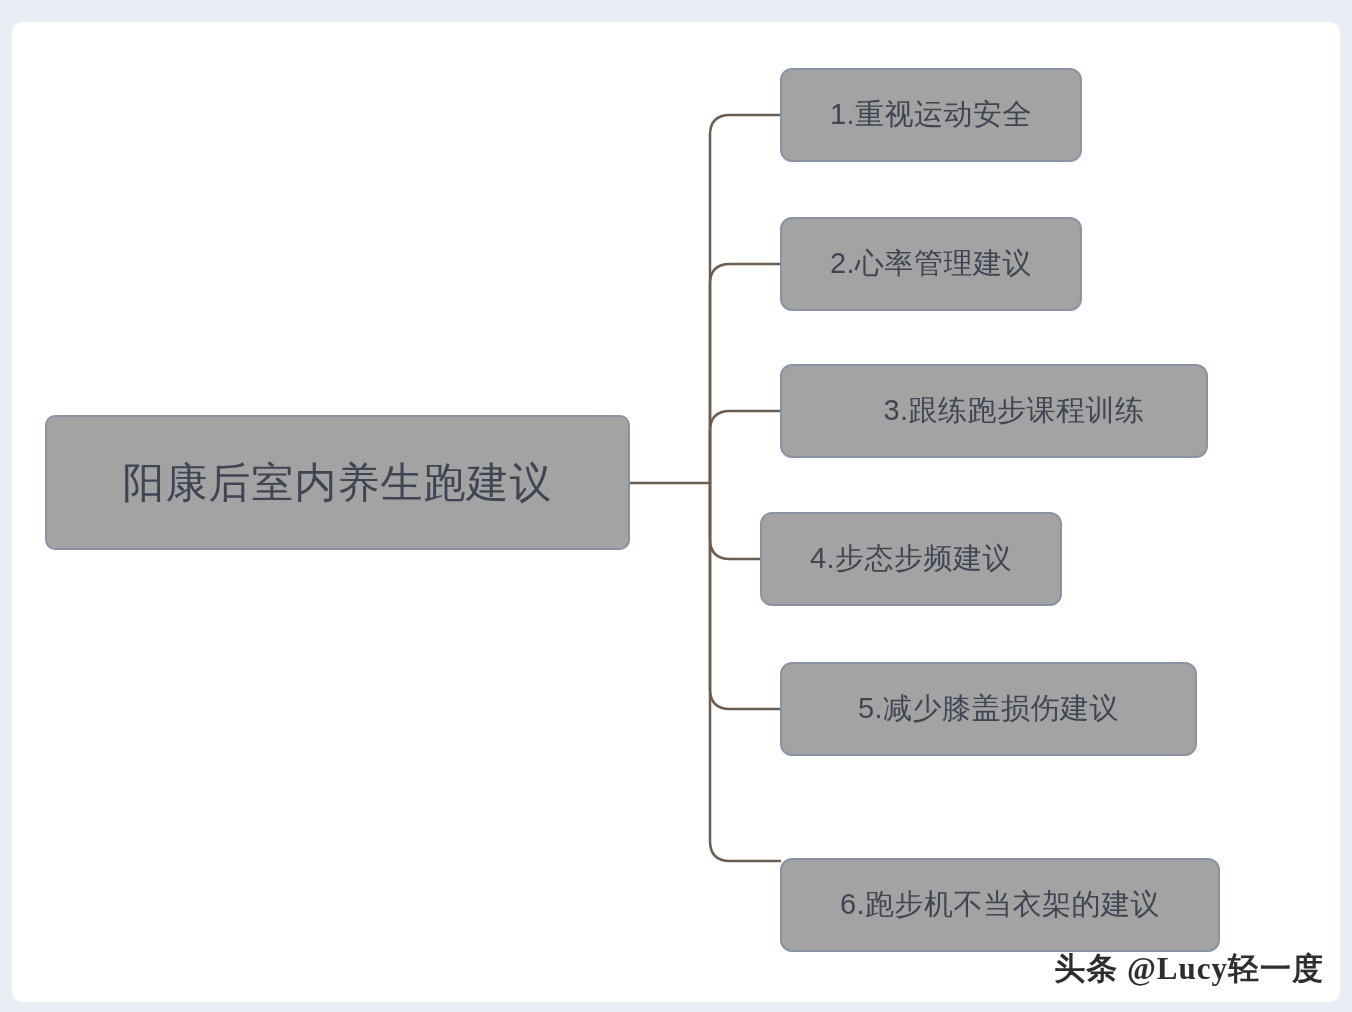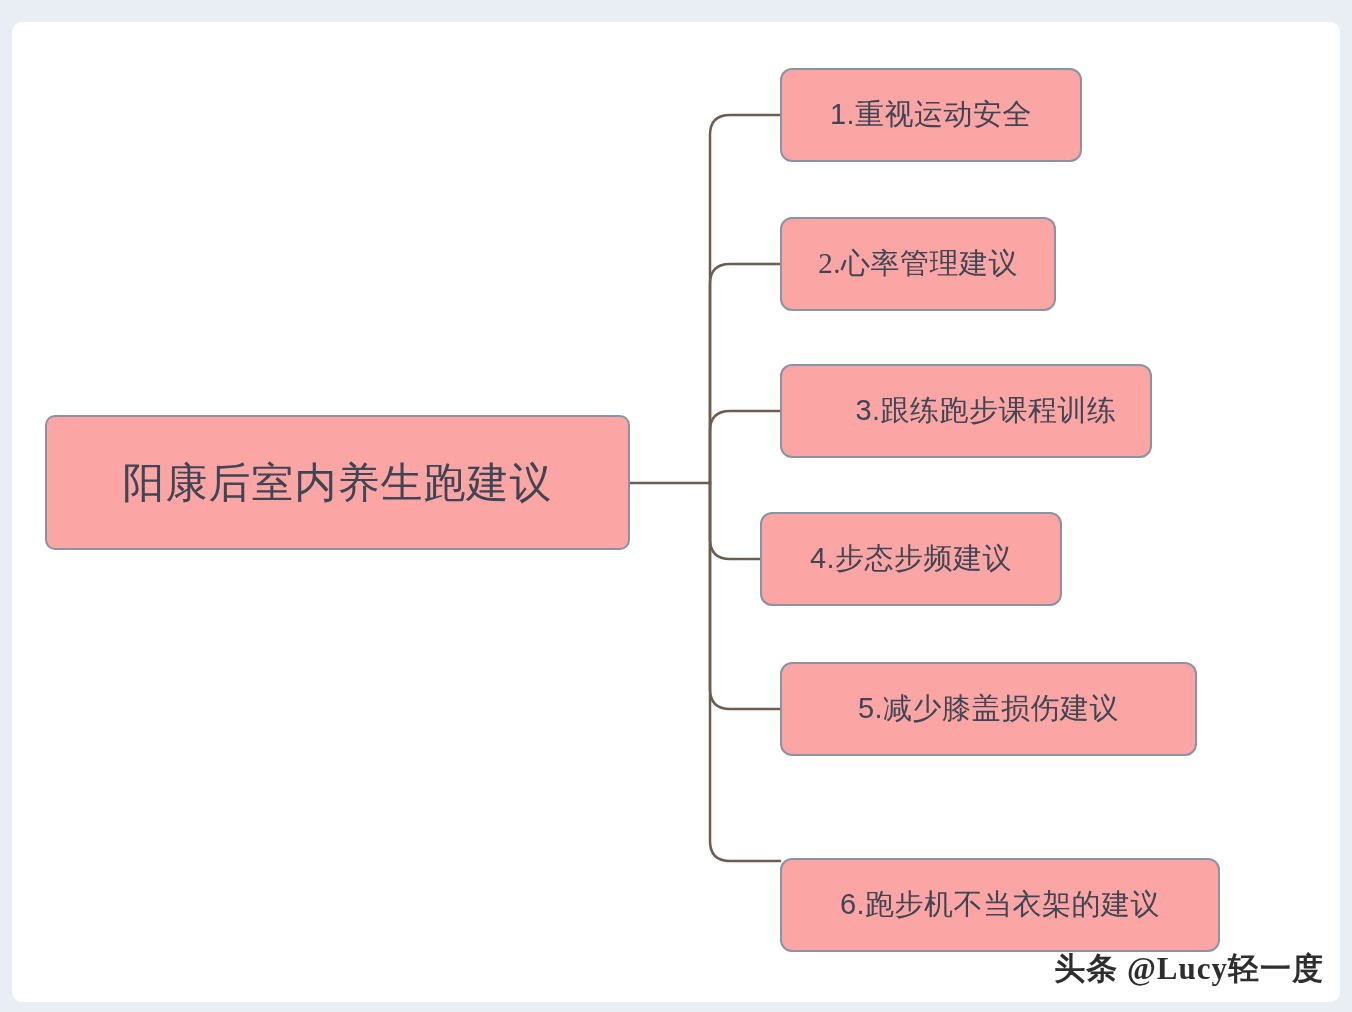--- a/index.html
+++ b/index.html
@@ -26,21 +26,21 @@
   .connector-layer {
     position: absolute;
     left: 0;
     top: 0;
     width: 1352px;
     height: 1012px;
     pointer-events: none;
   }
   .node {
     position: absolute;
-    background: #fca5a5;
+    background: #a3a3a3;
     border: 2px solid #8a93a4;
     border-radius: 12px;
     display: flex;
     align-items: center;
     justify-content: center;
     color: #3f4552;
     box-sizing: border-box;
     white-space: nowrap;
   }
   .root-node {
@@ -51,22 +51,22 @@
     font-size: 42px;
     border-radius: 10px;
     letter-spacing: 1px;
   }
   .branch-node {
     height: 94px;
     font-size: 29px;
     letter-spacing: 0.5px;
   }
   .branch-0 { left: 780px; top: 68px;  width: 302px; }
-  .branch-1 { left: 780px; top: 217px; width: 276px; font-family: Liberation Serif, serif; }
-  .branch-2 { left: 780px; top: 364px; width: 372px; padding-left: 40px; }
+  .branch-1 { left: 780px; top: 217px; width: 302px; }
+  .branch-2 { left: 780px; top: 364px; width: 428px; padding-left: 40px; }
   .branch-3 { left: 760px; top: 512px; width: 302px; }
   .branch-4 { left: 780px; top: 662px; width: 417px; }
   .branch-5 { left: 780px; top: 858px; width: 440px; }
   .watermark {
     position: absolute;
     right: 28px;
     bottom: 22px;
     font-size: 31px;
     color: #2e2e2e;
     letter-spacing: 1px;

